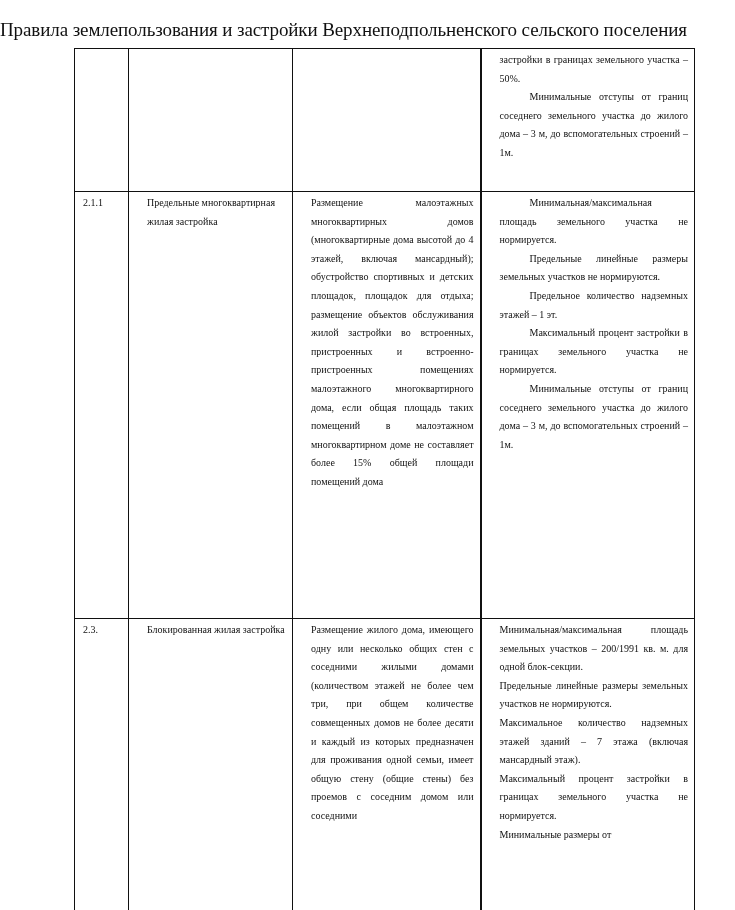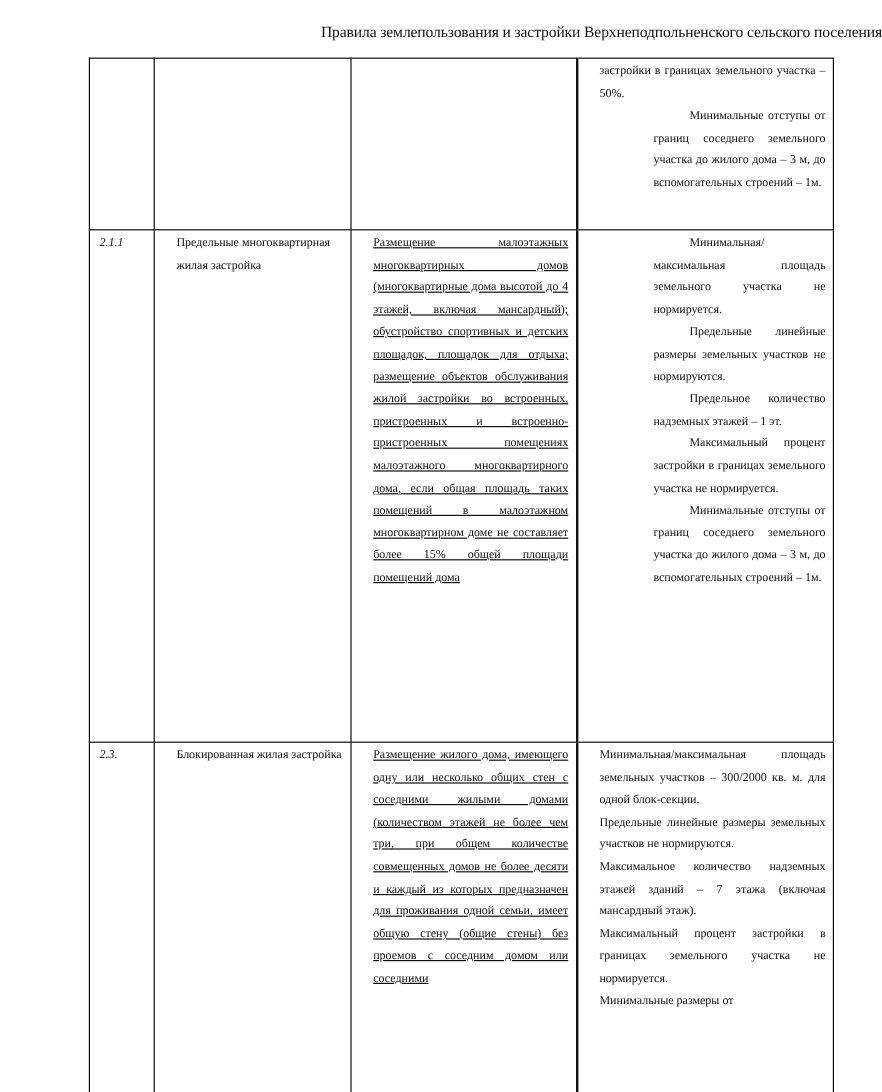--- a/index.html
+++ b/index.html
@@ -1,32 +1,32 @@
 <!DOCTYPE html>
 <html><head>
 <meta charset="utf-8">
 <style>
   html, body { margin: 0; padding: 0; background: #ffffff; }
   body { width: 735px; height: 910px; overflow: hidden; position: relative;
          font-family: "Liberation Serif", "DejaVu Serif", serif; color: #111; }
-  .page-header { position: absolute; top: 19px; left: 0; width: 735px; text-align: right;
-                 font-size: 13px; letter-spacing: -0.1px; }
+  .page-header { position: absolute; top: 19px; left: 0; width: 735px; text-align: left;
+                 font-size: 19px; letter-spacing: -0.1px; }
   table.rules { position: absolute; top: 48px; left: 74px; border-collapse: collapse;
                 table-layout: fixed; width: 620px; }
   table.rules td { border: 1.5px solid #111; vertical-align: top; padding: 2px 6px 2px 18px;
                    font-size: 10px; line-height: 18.6px; }
   col.c1 { width: 54px; } col.c2 { width: 164px; } col.c3 { width: 188px; } col.c4 { width: 214px; }
   .just { text-align: justify; text-align-last: left; }
   .p { margin: 0; }
-  .ind { text-indent: 30px; margin-left: 45px; }
-  .c3cell { border-right-width: 2px !important; text-decoration: underline; }
+  .ind { text-indent: 30px; }
+  .c3cell { border-right-width: 2px !important; }
   tr.r0 td { height: 138px; }
   tr.r1 td { height: 422px; }
   tr.r2 td { height: 300px; border-bottom: none; }
-  .num { padding-left: 8px !important; font-style: italic; }
+  .num { padding-left: 8px !important; }
 </style>
 </head>
 <body>
 
 <div class="page-header">Правила землепользования и застройки Верхнеподпольненского сельского поселения</div>
 
 <table class="rules">
   <colgroup>
       <col class="c1">
       <col class="c2">
@@ -53,21 +53,21 @@
         <p class="p ind">Предельное количество надземных этажей – 1 эт.</p>
         <p class="p ind">Максимальный процент застройки в границах земельного участка не нормируется.</p>
         <p class="p ind">Минимальные отступы от границ соседнего земельного участка до жилого дома – 3 м, до вспомогательных строений – 1м.</p>
       </td>
     </tr>
     <tr class="r2">
       <td class="num">2.3.</td>
       <td class="just">Блокированная жилая застройка</td>
       <td class="c3cell just">Размещение жилого дома, имеющего одну или несколько общих стен с соседними жилыми домами (количеством этажей не более чем три, при общем количестве совмещенных домов не более десяти и каждый из которых предназначен для проживания одной семьи, имеет общую стену (общие стены) без проемов с соседним домом или соседними</td>
       <td class="just">
-        <p class="p">Минимальная/максимальная площадь земельных участков – 300/2000 кв. м. для одной блок-секции.</p>
+        <p class="p">Минимальная/максимальная площадь земельных участков – 200/1991 кв. м. для одной блок-секции.</p>
         <p class="p">Предельные линейные размеры земельных участков не нормируются.</p>
         <p class="p">Максимальное количество надземных этажей зданий – 7 этажа (включая мансардный этаж).</p>
         <p class="p">Максимальный процент застройки в границах земельного участка не нормируется.</p>
         <p class="p">Минимальные размеры от</p>
       </td>
     </tr>
   </tbody>
 </table>
 
 </body></html>

